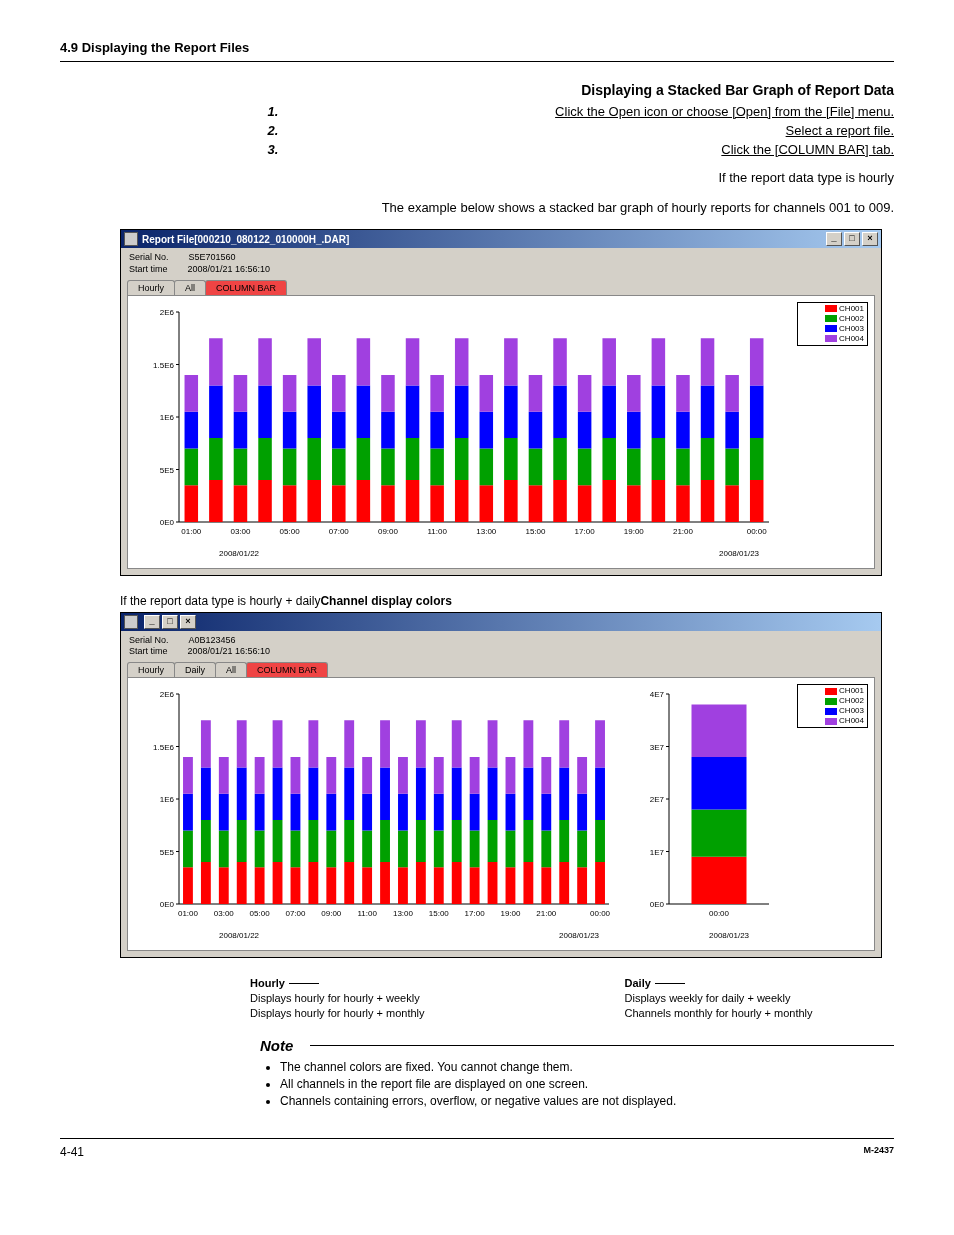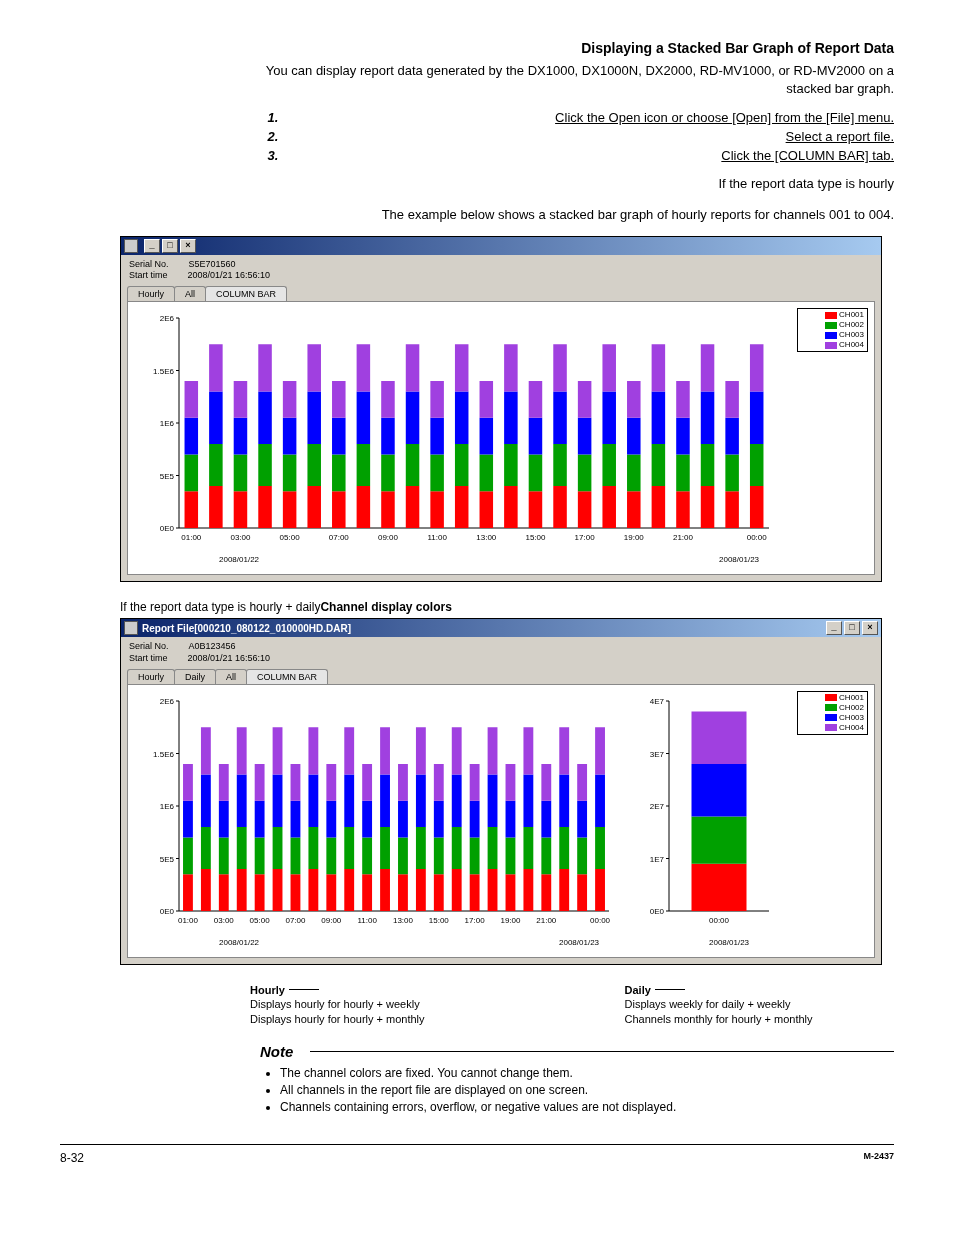--- a/index.html
+++ b/index.html
@@ -96,21 +96,21 @@
   .tab {
     border: 1px solid #888;
     border-bottom: none;
     padding: 2px 10px;
     margin-right: -1px;
     background: #d4d0c8;
     font-size: 9px;
     border-radius: 3px 3px 0 0;
   }
   .tab.active {
-    background: #e5e5e5;
+    background: #ef4444;
     position: relative;
     z-index: 2;
   }
   .chart-panel {
     background: #fff;
     border: 1px solid #888;
     margin: 0 6px 6px 6px;
     padding: 6px;
     display: flex;
     align-items: flex-start;
@@ -187,36 +187,37 @@
     margin-top: 30px;
     padding-top: 6px;
     font-size: 12px;
   }
   .page-footer .right { font-size: 9px; font-weight: bold; }
 </style>
 </head>
 <body>
 
 <div class="page">
+  <div class="page-header">4.9  Displaying the Report Files</div>
 
   <div class="content">
     <h3>Displaying a Stacked Bar Graph of Report Data</h3>
-    <p class="intro">You can display report data generated by the DX1000, DX1000N, DX2000, RD-MV1000, or RD-MV2000 on a stacked bar graph.</p>
     <ol class="steps">
       <li><span>Click the Open icon or choose [Open] from the [File] menu.</span></li>
       <li><span>Select a report file.</span></li>
       <li><span>Click the [COLUMN BAR] tab.</span></li>
     </ol>
     <p class="para">If the report data type is hourly</p>
-    <p class="para">The example below shows a stacked bar graph of hourly reports for channels 001 to 004.</p>
+    <p class="para">The example below shows a stacked bar graph of hourly reports for channels 001 to 009.</p>
   </div>
 
   <div class="window" style="width:760px;">
     <div class="titlebar">
       <span class="title-icon"></span>
+      <span class="title-text">Report File[000210_080122_010000H_.DAR]</span>
       <span class="win-btn">_</span>
       <span class="win-btn">□</span>
       <span class="win-btn">×</span>
     </div>
     <div class="win-header">
       <div><span>Serial No.</span>&nbsp;&nbsp;&nbsp;&nbsp;&nbsp;&nbsp;&nbsp;&nbsp;<span>S5E701560</span></div>
       <div><span>Start time</span>&nbsp;&nbsp;&nbsp;&nbsp;&nbsp;&nbsp;&nbsp;&nbsp;<span>2008/01/21 16:56:10</span></div>
     </div>
     <div class="tabs">
       <div class="tab">Hourly</div>
@@ -358,21 +359,20 @@
   </div>
 
   <div class="caption-row">
     <span>If the report data type is hourly + daily</span>
     <span class="right">Channel display colors</span>
   </div>
 
   <div class="window" style="width:760px;">
     <div class="titlebar">
       <span class="title-icon"></span>
-      <span class="title-text">Report File[000210_080122_010000HD.DAR]</span>
       <span class="win-btn">_</span>
       <span class="win-btn">□</span>
       <span class="win-btn">×</span>
     </div>
     <div class="win-header">
       <div><span>Serial No.</span>&nbsp;&nbsp;&nbsp;&nbsp;&nbsp;&nbsp;&nbsp;&nbsp;<span>A0B123456</span></div>
       <div><span>Start time</span>&nbsp;&nbsp;&nbsp;&nbsp;&nbsp;&nbsp;&nbsp;&nbsp;<span>2008/01/21 16:56:10</span></div>
     </div>
     <div class="tabs">
       <div class="tab">Hourly</div>
@@ -559,16 +559,16 @@
       <span class="rule"></span>
     </div>
     <ul class="note-list">
       <li>The channel colors are fixed. You cannot change them.</li>
       <li>All channels in the report file are displayed on one screen.</li>
       <li>Channels containing errors, overflow, or negative values are not displayed.</li>
     </ul>
   </div>
 
   <div class="page-footer">
-    <span>8-32</span>
+    <span>4-41</span>
     <span class="right">M-2437</span>
   </div>
 </div>
 
 </body></html>

